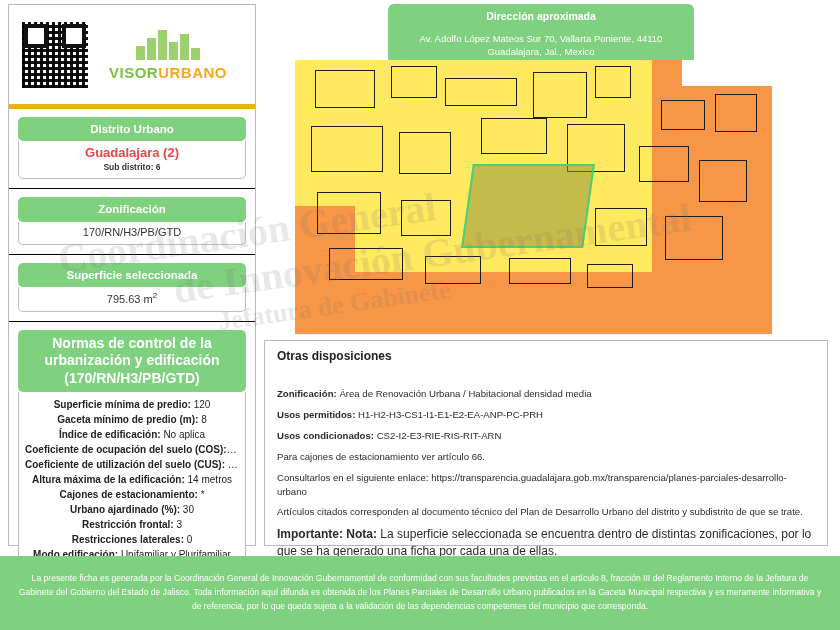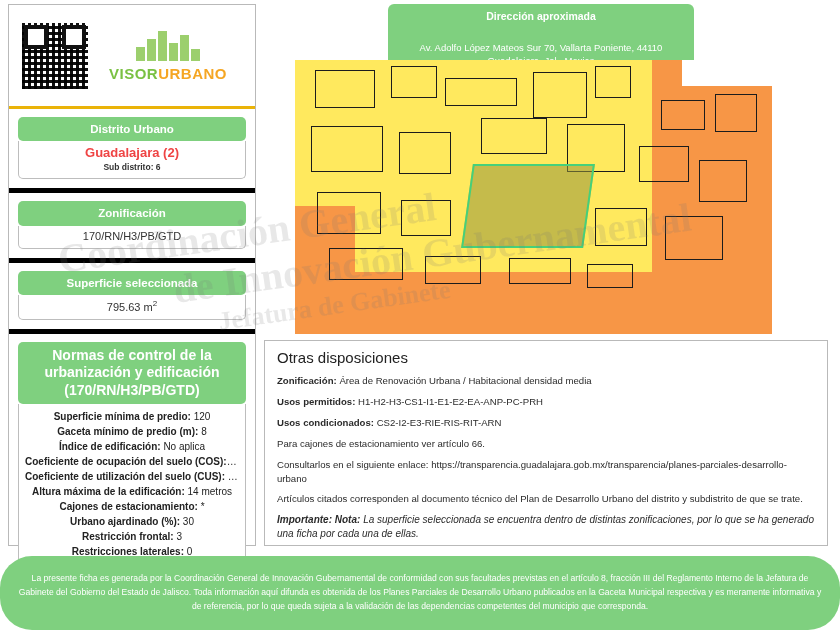--- a/index.html
+++ b/index.html
@@ -26,21 +26,21 @@
     left: 8px;
     top: 4px;
     width: 248px;
     height: 542px;
     border: 1px solid #b9b9b9;
     box-sizing: border-box;
     background: #fff;
   }
   .logo-box {
     height: 104px;
-    border-bottom: 3px solid #eab308;
+    border-bottom: 5px solid #eab308;
     display: flex;
     align-items: center;
     padding: 6px 10px;
     box-sizing: border-box;
   }
   .qr {
     width: 66px;
     height: 66px;
     flex: 0 0 66px;
     background:
@@ -81,21 +81,21 @@
   .logo-text {
     font-size: 15px;
     letter-spacing: .5px;
     margin-top: 4px;
   }
   .logo-text .a { color: #7ac143; font-weight: bold; }
   .logo-text .b { color: #f5a623; font-weight: bold; }
 
   .section {
     padding: 8px 9px 9px 9px;
-    border-bottom: 5px solid #000000;
+    border-bottom: 1px solid #000000;
     box-sizing: border-box;
   }
   .section:last-child { border-bottom: none; }
   .green-header {
     background: #7fd07f;
     color: #ffffff;
     text-align: center;
     font-size: 11.5px;
     font-weight: bold;
     border-radius: 5px;
@@ -154,21 +154,21 @@
     width: 306px;
     border-radius: 6px;
     background: #7fd07f;
     color: #fff;
     text-align: center;
     font-size: 9.5px;
     padding: 5px 6px 6px 6px;
     box-sizing: border-box;
     line-height: 1.4;
   }
-  .addr-title { font-weight: bold; font-size: 10.5px; margin-bottom: 17px; }
+  .addr-title { font-weight: bold; font-size: 10.5px; margin-bottom: 8px; }
 
   .map {
     position: absolute;
     left: 295px;
     top: 60px;
     width: 477px;
     height: 274px;
     background: #ffe95e;
     overflow: hidden;
     border: 0;
@@ -216,33 +216,33 @@
     left: 264px;
     top: 340px;
     width: 564px;
     height: 206px;
     border: 1px solid #b9b9b9;
     box-sizing: border-box;
     padding: 8px 12px;
     background: #fff;
   }
   .otras h2 {
-    margin: 0 0 8px 0;
-    font-size: 15px;
-    font-weight: normal;
+    margin: 0 0 24px 0;
+    font-size: 12px;
+    font-weight: bold;
     color: #222;
   }
   .otras p {
     margin: 0 0 7px 0;
     font-size: 9.6px;
     color: #2b2b2b;
     line-height: 1.45;
   }
   .otras b { font-weight: bold; }
-  .otras .tiny { font-size: 10px; line-height: 1.4; font-style: italic; }
+  .otras .tiny { font-size: 12px; line-height: 1.4; }
 
   
   .watermark {
     position: absolute;
     left: 60px;
     top: 185px;
     width: 740px;
     color: rgba(120,120,120,0.17);
     font-size: 40px;
     font-weight: bold;
@@ -262,21 +262,20 @@
     bottom: 0;
     width: 840px;
     height: 74px;
     background: #7fd07f;
     color: #ffffff;
     display: flex;
     align-items: center;
     justify-content: flex-start;
     padding: 0 18px;
     box-sizing: border-box;
-    border-radius: 32px;
   }
   .footer p {
     margin: 0;
     font-size: 8.6px;
     line-height: 1.6;
     text-align: center;
   }
 </style>
 </head>
 <body>

